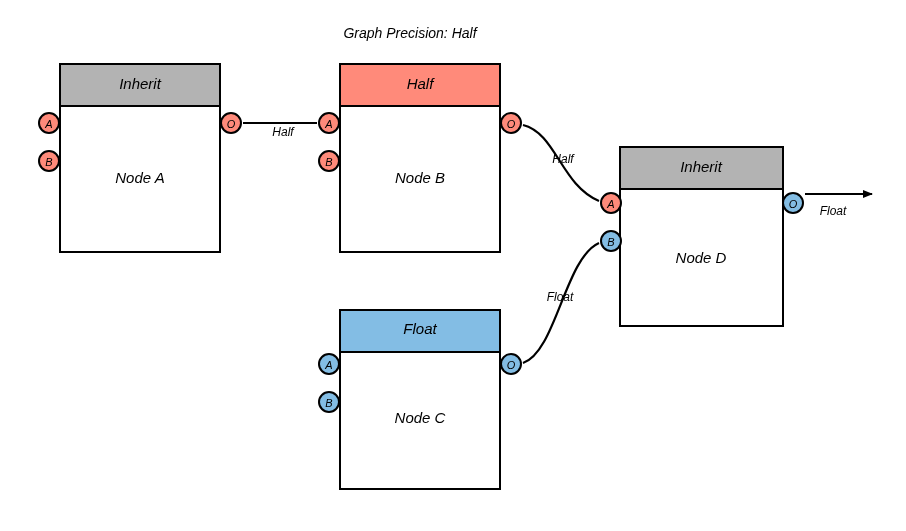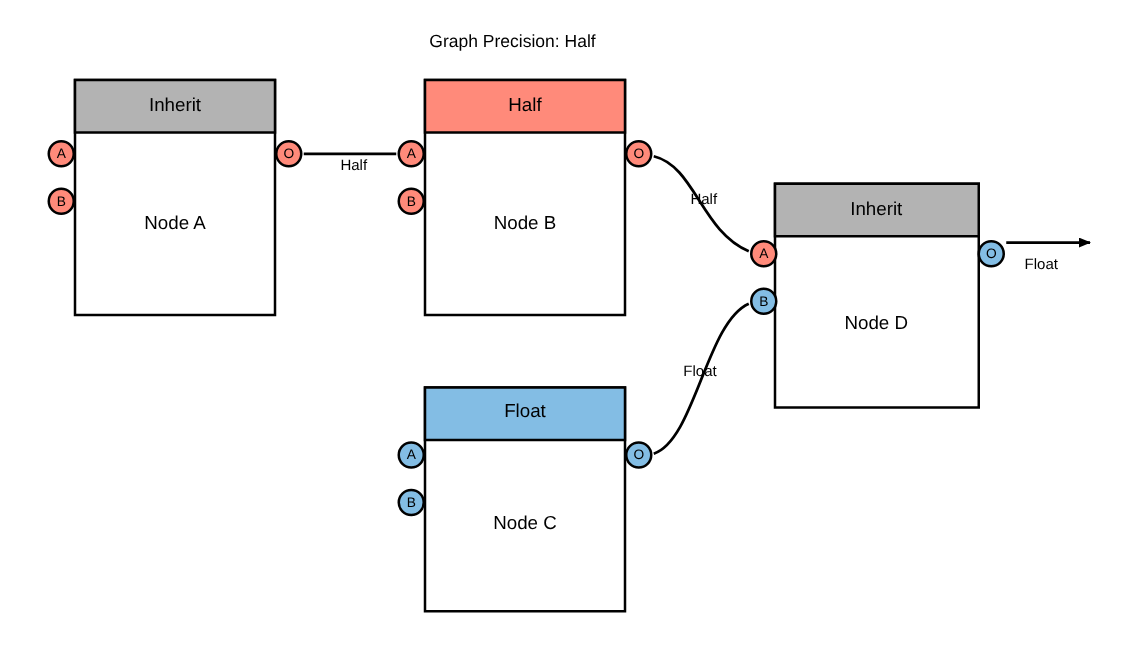--- a/index.html
+++ b/index.html
@@ -14,20 +14,21 @@
     overflow: hidden;
     font-family: "Liberation Sans", sans-serif;
     color: #000000;
   }
   #stage {
     position: absolute;
     left: 0;
     top: 0;
     width: 906px;
     height: 531px;
+    font-style: italic;
   }
   #graph-svg {
     position: absolute;
     left: 0;
     top: 0;
     width: 906px;
     height: 531px;
   }
   .node-title {
     font-size: 15px;

